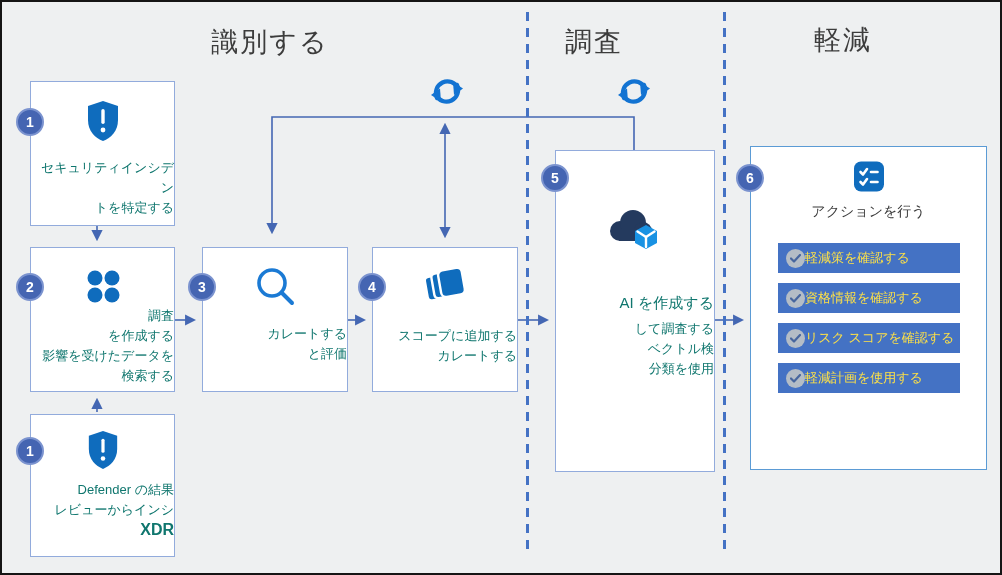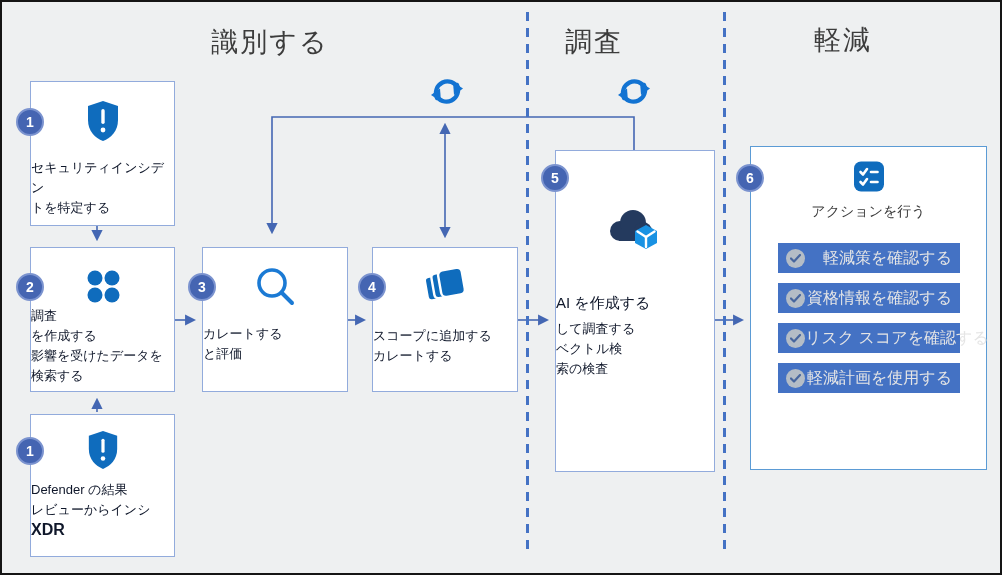--- a/index.html
+++ b/index.html
@@ -6,29 +6,29 @@
   .canvas{position:relative;width:1002px;height:575px;background:#eef0f1;border:2px solid #151515;box-sizing:border-box;overflow:hidden;}
   .phase-header{position:absolute;transform:translateX(-50%);font-size:27px;letter-spacing:2px;color:#3c3c3c;white-space:nowrap;text-align:center;}
   .dash-sep{position:absolute;top:10px;width:3px;height:542px;
     background:repeating-linear-gradient(to bottom,#4472c4 0 9px,transparent 9px 16px);}
   .node{position:absolute;background:#fff;border:1px solid #92abdc;box-sizing:border-box;}
   .node.bright{border-color:#5b9bd5;}
   .badge{position:absolute;left:-15px;width:24px;height:24px;border-radius:50%;
     background:#4565b2;border:2px solid #7b93cf;color:#fff;font-size:14px;font-weight:bold;
     display:flex;align-items:center;justify-content:center;}
   .icon-slot{position:absolute;left:50%;transform:translateX(-50%);}
-  .lines{position:absolute;left:0;right:0;text-align:left;font-size:13px;line-height:20px;color:#0f172a;}
+  .lines{position:absolute;left:0;right:0;text-align:right;font-size:13px;line-height:20px;color:#0f766e;}
   .lines .big{font-size:15px;margin-bottom:6px;}
   .lines .bold{font-weight:bold;font-size:16px;}
   .svg-overlay{position:absolute;left:0;top:0;pointer-events:none;}
   .actions{position:absolute;left:27px;right:26px;display:flex;flex-direction:column;gap:10px;}
   .action-btn{height:30px;background:#4472c4;display:flex;align-items:center;padding:0 8px;}
   .action-btn .chk{width:19px;height:19px;border-radius:50%;background:#b4bdc6;flex:0 0 auto;
     display:flex;align-items:center;justify-content:center;}
-  .action-btn .lbl{flex:1;text-align:right;color:#e5e5e5;font-size:16px;white-space:nowrap;}
+  .action-btn .lbl{flex:1;text-align:left;color:#fde047;font-size:13px;white-space:nowrap;}
   .take-action-title{position:absolute;left:0;right:0;text-align:center;font-size:14px;color:#3a3a3a;font-family:Liberation Mono, monospace;}
 </style>
 </head>
 <body>
 
 <div class="canvas">
 
   <svg class="svg-overlay" width="1002" height="575" viewBox="0 0 1002 575">
     <defs>
       <marker id="ah" viewBox="0 0 10 10" refX="8" refY="5" markerWidth="7" markerHeight="7" orient="auto">
@@ -148,21 +148,21 @@
           <line x1="40" y1="31" x2="40" y2="41"></line>
           <line x1="40" y1="31" x2="31.5" y2="25.5"></line>
           <line x1="40" y1="31" x2="48.5" y2="25.5"></line>
         </g>
       </svg>
     </div>
     <div class="lines" style="top:142px;">
       <div class="big">AI を作成する</div>
       <div>して調査する</div>
       <div>ベクトル検</div>
-      <div>索の検査</div>
+      <div>分類を使用</div>
     </div>
   </div>
 
   <div class="node bright" style="left:748px;top:144px;width:237px;height:324px;">
     <div class="badge" style="top:17px;">6</div>
     <div class="icon-slot" style="top:14px;">
       <svg width="31" height="31" viewBox="0 0 31 31">
         <rect x="0.5" y="0.5" width="30" height="30" rx="7" fill="#0f6cbd"></rect>
         <g stroke="#fff" stroke-width="2.6" fill="none" stroke-linecap="round" stroke-linejoin="round">
           <polyline points="7,11 9.5,13.5 13.5,8"></polyline>

